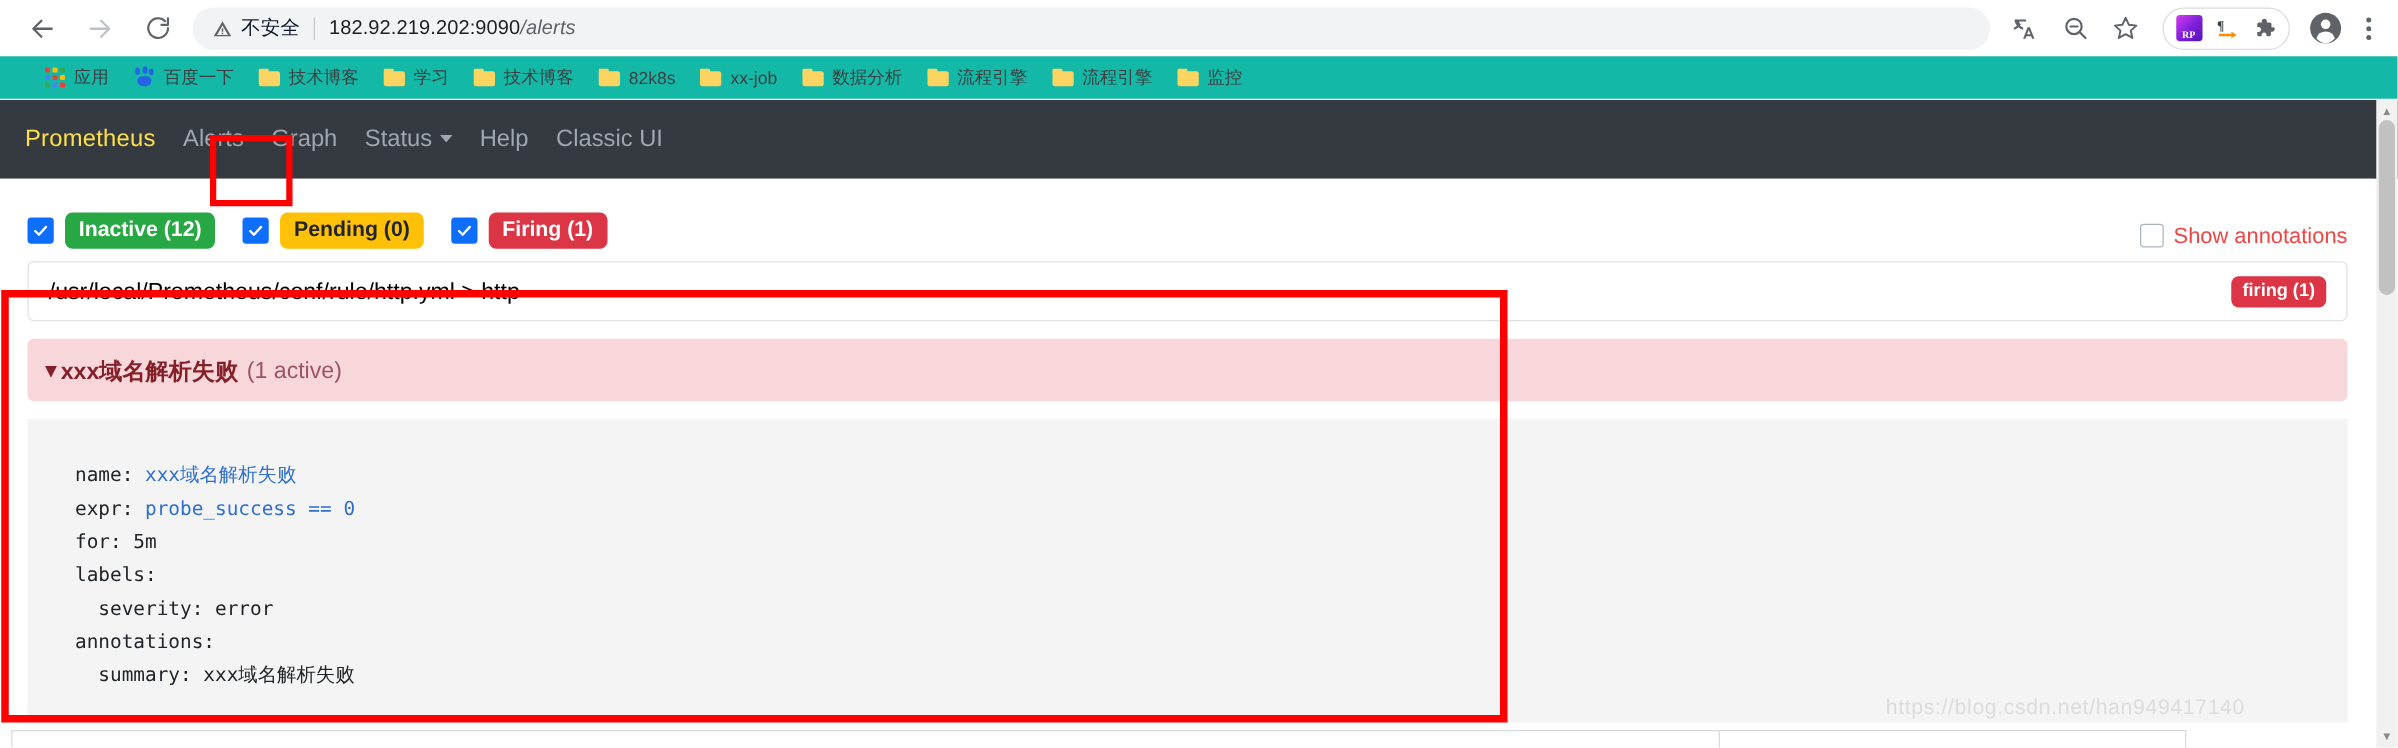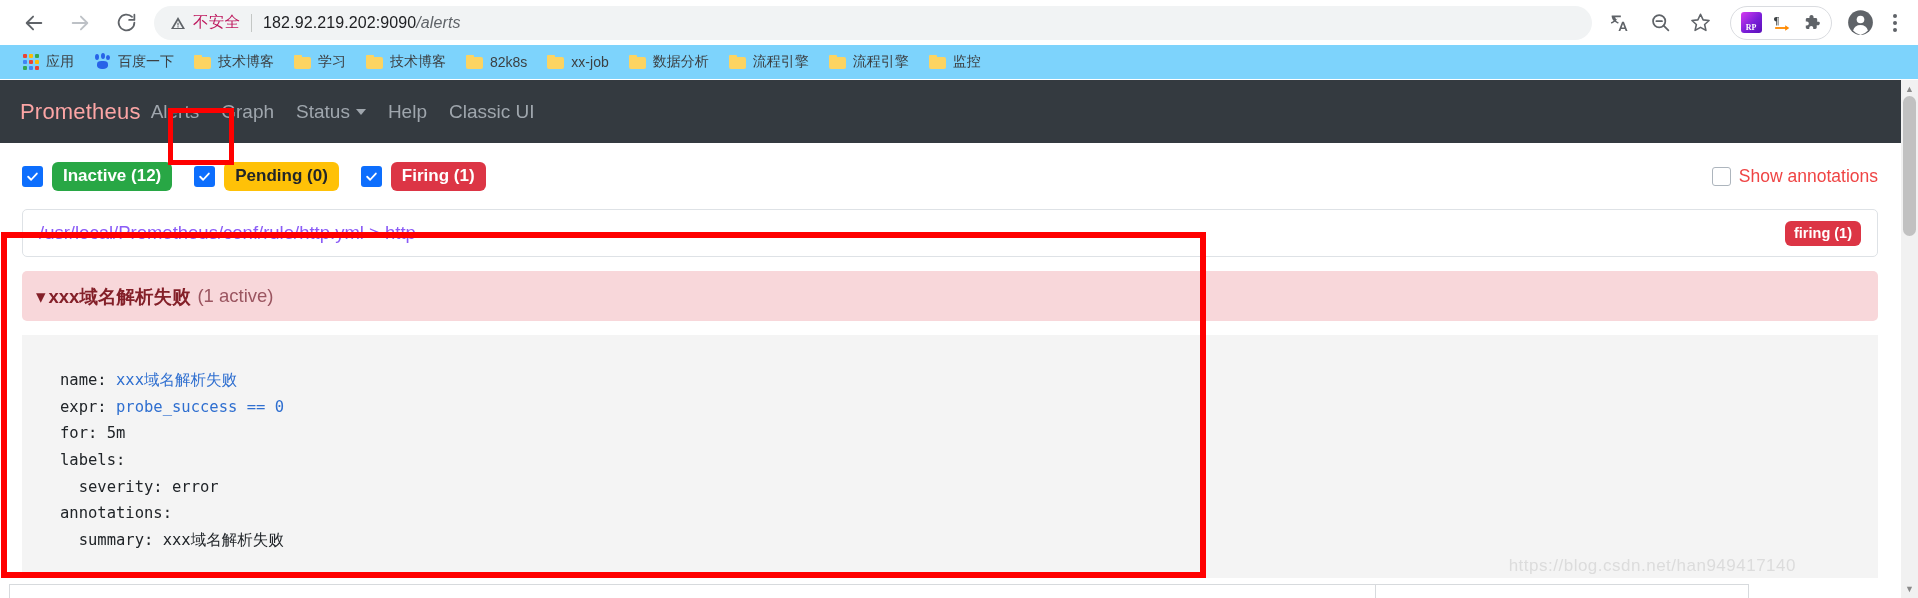--- a/index.html
+++ b/index.html
@@ -30,21 +30,21 @@
     height: 34px;
     margin: 0 10px 0 8px;
     background: #f1f3f4;
     border-radius: 17px;
     display: flex; align-items: center;
     padding: 0 16px;
     position: relative;
   }
   .omni-warn-icon { color: #5f6368; display:flex; align-items:center; margin-right: 7px; }
   .omni-warn-text {
-    font-size: 15.5px; color: #be185d; letter-spacing: .2px;
+    font-size: 15.5px; color: #0f172a; letter-spacing: .2px;
   }
   .omni-divider {
     width: 1px; height: 18px; background: #c4c7c5; margin: 0 11px;
   }
   .omni-url { font-size: 16px; color: #202124; letter-spacing: .1px; }
   .omni-url .path { color: #5f6368; font-style: italic; }
 
   .toolbar-icons { display: flex; align-items: center; }
   .tb-icon {
     width: 36px; height: 36px; margin-right: 4px;
@@ -76,23 +76,23 @@
   .menu-dots {
     width: 30px; height: 36px; margin-right: 8px;
     display:flex; flex-direction: column; align-items:center; justify-content:center;
     gap: 3px; cursor: pointer;
   }
   .menu-dots i { width: 4px; height: 4px; border-radius: 50%; background: #5f6368; display:block; }
 
   
   .bookmarks-bar {
     position: absolute; left: 0; top: 45px; width: 1918px; height: 35px;
-    background: #7dd3fc;
-    display: flex; align-items: center;
-    padding-left: 14px;
+    background: #14b8a6;
+    display: flex; align-items: center;
+    padding-left: 27px;
     border-bottom: 1px solid #ffffff;
   }
   .bm {
     display: flex; align-items: center;
     height: 28px; padding: 0 9px;
     border-radius: 4px; cursor: pointer;
     margin-right: 2px;
     white-space: nowrap;
   }
   .bm-label {
@@ -124,22 +124,22 @@
   }
 
   
   .prom-nav {
     position: absolute; left: 0; top: 80px; width: 1918px; height: 63px;
     background: #343a40;
     display: flex; align-items: center;
     padding-left: 20px;
   }
   .brand {
-    color: #fca5a5; font-size: 22px; font-weight: 500;
-    margin-right: 10px; letter-spacing: .2px; cursor: pointer;
+    color: #fde047; font-size: 19px; font-weight: 500;
+    margin-right: 22px; letter-spacing: .2px; cursor: pointer;
     font-family: "Liberation Sans", sans-serif;
   }
   .nav-link {
     color: #9fa6ad; font-size: 19px; margin-right: 22px;
     cursor: pointer; white-space: nowrap;
     font-family: "Liberation Sans", sans-serif;
   }
   .nav-link.active { color: #9fa6ad; }
   .caret {
     display:inline-block; width:0; height:0; margin-left: 6px;
@@ -156,21 +156,21 @@
   }
 
   
   .page-body {
     position: absolute; left: 0; top: 143px; width: 1900px; height: 455px;
     background: #ffffff;
     padding: 0 22px;
   }
 
   .filter-row {
-    display: flex; align-items: center;
+    display: flex; align-items: flex-end;
     height: 46px; margin-top: 10px;
   }
   .chk-item { display: flex; align-items: center; margin-right: 22px; }
   .chk {
     width: 21px; height: 21px; border-radius: 3px; background: #0d6efd;
     display:flex; align-items:center; justify-content:center;
     margin-right: 9px; flex: none; cursor: pointer;
   }
   .chk svg { display:block; }
   .pill {
@@ -192,21 +192,21 @@
 
   
   .group-head {
     margin-top: 10px;
     border: 1px solid #dee2e6; border-radius: 5px;
     background: #fff;
     height: 48px;
     display: flex; align-items: center;
     padding: 0 16px;
   }
-  .group-path { font-size: 18.5px; color: #8b5cf6; font-family: "Liberation Sans", sans-serif; }
+  .group-path { font-size: 18.5px; color: #000000; font-family: "Liberation Sans", sans-serif; }
   .badge-firing {
     margin-left: auto;
     background: #dc3545; color: #fff; font-weight: bold;
     font-size: 14.5px; border-radius: 6px; padding: 4px 9px 5px 9px;
     font-family: "Liberation Sans", sans-serif;
   }
 
   .alert-row {
     margin-top: 14px;
     background: #f8d7da;

